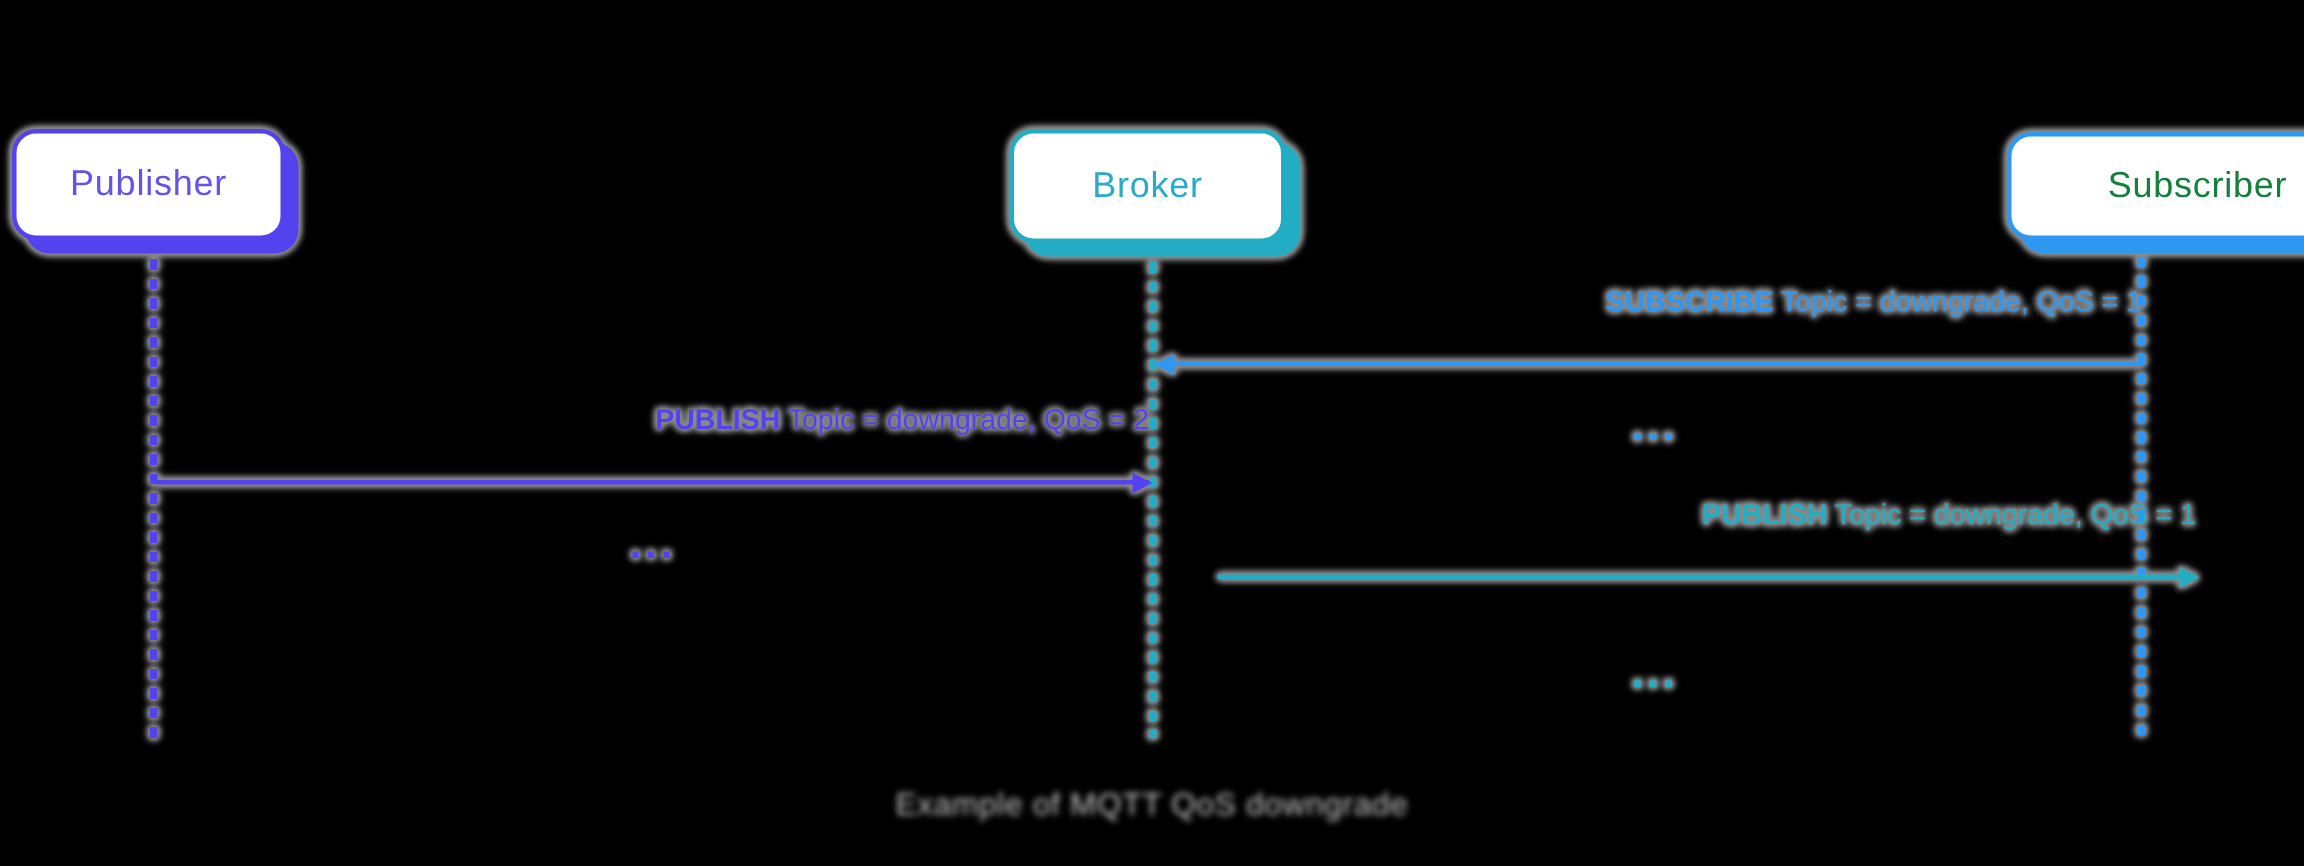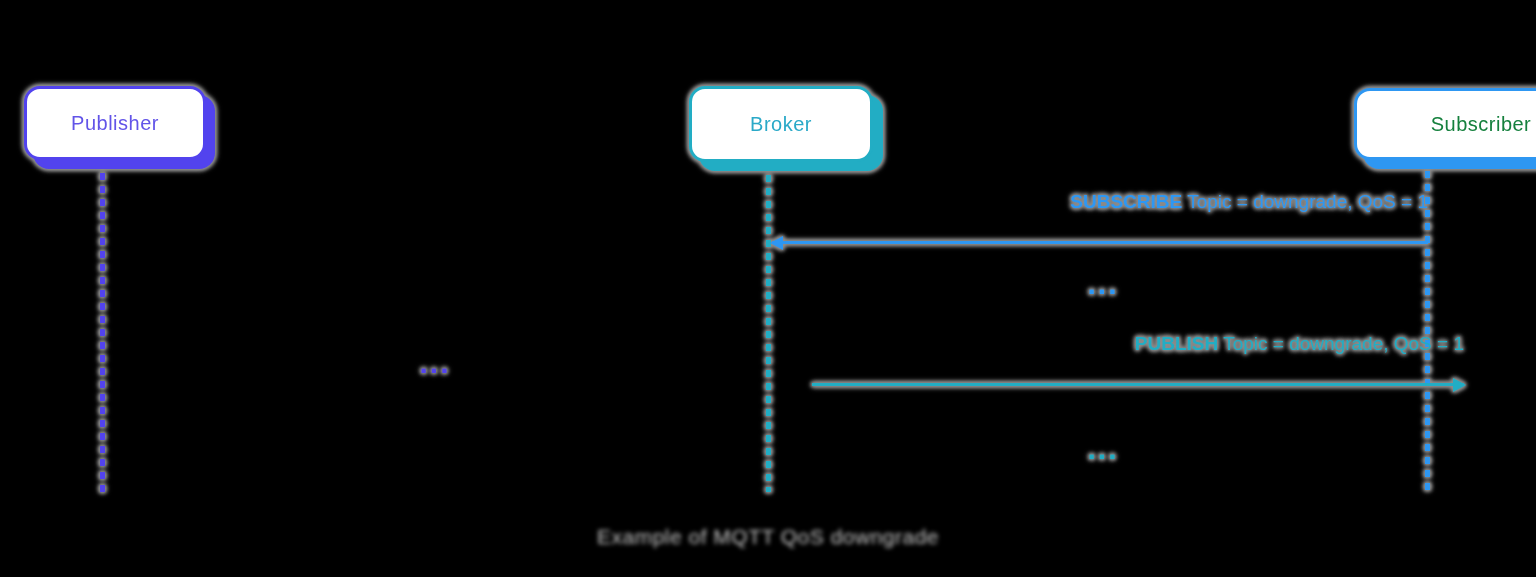--- a/index.html
+++ b/index.html
@@ -26,23 +26,22 @@
 
   
   .actor-box {
     position: absolute;
     background: #ffffff;
     border: 3px solid;
     border-radius: 16px;
     display: flex;
     align-items: center;
     justify-content: center;
-    font-size: 20px;
+    font-size: 24px;
     letter-spacing: 0.5px;
-    margin-left: 16px;
   }
   #publisher-box  { left: 8px;    top: 86px; width: 176px; height: 68px; border-color: #5243ee; color: #6254e8; box-shadow: 9px 9px 0 #5243ee; }
   #broker-box     { left: 673px;  top: 86px; width: 178px; height: 70px; border-color: #22adc4; color: #2aa9c8; box-shadow: 10px 9px 0 #22adc4; }
   #subscriber-box { left: 1338px; top: 88px; width: 176px; height: 66px; border-color: #2e97f2; color: #15803d; box-shadow: 9px 9px 0 #2e97f2; padding-left: 36px; }
 
   
   .lifeline {
     position: absolute;
     width: 5px;
   }
@@ -143,20 +142,27 @@
     <div class="lifeline" id="subscriber-lifeline"></div>
 
     <div class="msg" id="msg-subscribe">
       <div class="label">
         <span class="kw">SUBSCRIBE</span><span> Topic = downgrade, QoS = 1</span>
       </div>
       <div class="line"></div>
       <div class="arrowhead left"></div>
     </div>
 
+    <div class="msg" id="msg-publish-in">
+      <div class="label">
+        <span class="kw">PUBLISH</span><span> Topic = downgrade, QoS = 2</span>
+      </div>
+      <div class="line"></div>
+      <div class="arrowhead right"></div>
+    </div>
 
     <div class="msg" id="msg-publish-out">
       <div class="label">
         <span class="kw">PUBLISH</span><span> Topic = downgrade, QoS = 1</span>
       </div>
       <div class="line"></div>
       <div class="arrowhead right"></div>
     </div>
 
     <div class="dots" id="dots-publisher-gap">...</div>

